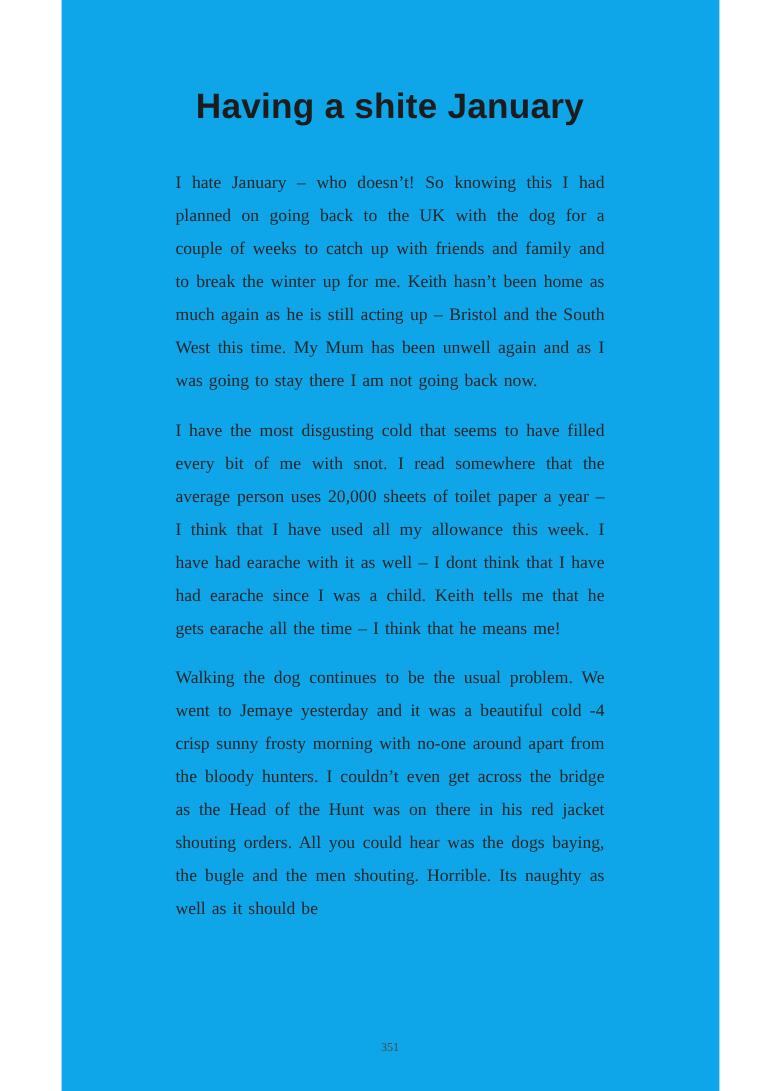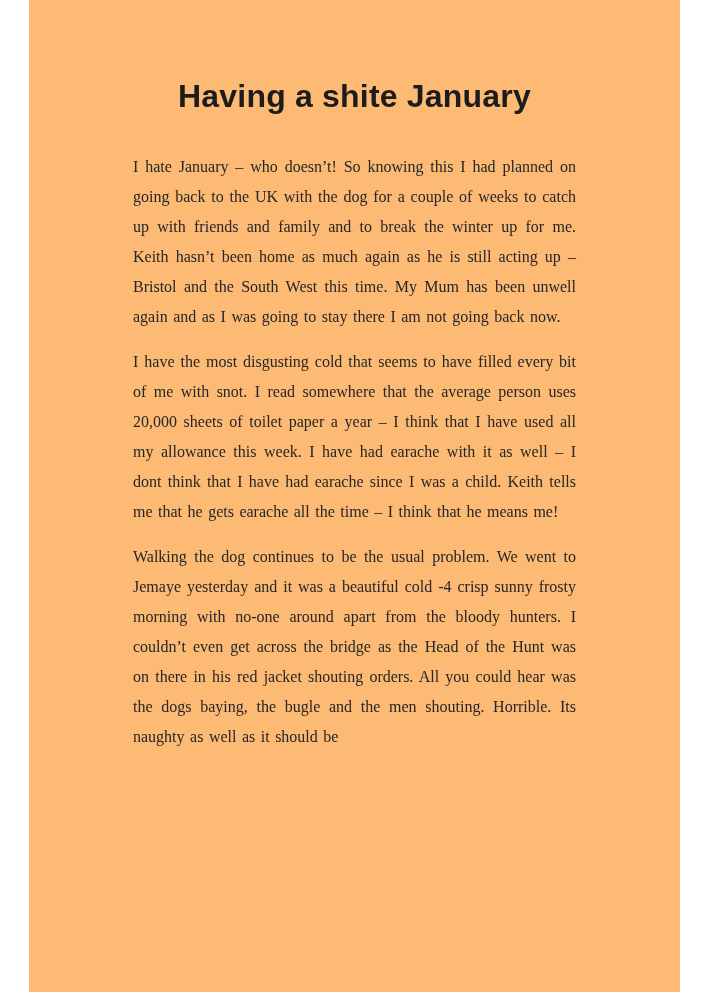--- a/index.html
+++ b/index.html
@@ -2,24 +2,24 @@
 <html><head>
 <meta charset="utf-8">
 <style>
   html, body {
     margin: 0;
     padding: 0;
     background: #ffffff;
   }
   .page {
     position: relative;
-    width: 651px;
+    width: 598px;
     height: 992px;
     margin: 0 auto;
-    background: #fdba74;
+    background: #0ea5e9;
     box-sizing: border-box;
     padding: 76px 104px 0 104px;
     overflow: hidden;
   }
   .page-title {
     font-family: "Liberation Sans", "DejaVu Sans", sans-serif;
     font-weight: 700;
     font-size: 32px;
     line-height: 40px;
     text-align: center;
@@ -55,13 +55,14 @@
 
 <div class="page">
   <h1 class="page-title">Having a shite January</h1>
 
   <div class="body-text">
     <p>I hate January – who doesn’t! So knowing this I had planned on going back to the UK with the dog for a couple of weeks to catch up with friends and family and to break the winter up for me. Keith hasn’t been home as much again as he is still acting up – Bristol and the South West this time. My Mum has been unwell again and as I was going to stay there  I am not going back now.</p>
     <p>I have the most disgusting cold that seems to have filled every bit of me with snot. I read somewhere that the average person uses 20,000 sheets of toilet paper a year – I think that I have used all my allowance this week. I have had earache with it as well – I dont think that I have had earache since I was a child. Keith tells me that he gets earache all the time – I think that he means me!</p>
     <p>Walking the dog continues to be the usual problem. We went to Jemaye yesterday and it was a beautiful cold -4 crisp sunny frosty morning with no-one around apart from the bloody hunters. I couldn’t even get across the bridge as the Head of the Hunt was on there in his red jacket shouting orders. All you could hear was the dogs baying, the bugle  and the men shouting. Horrible. Its naughty as well as it should be</p>
   </div>
 
+  <div class="page-number">351</div>
 </div>
 
 </body></html>

